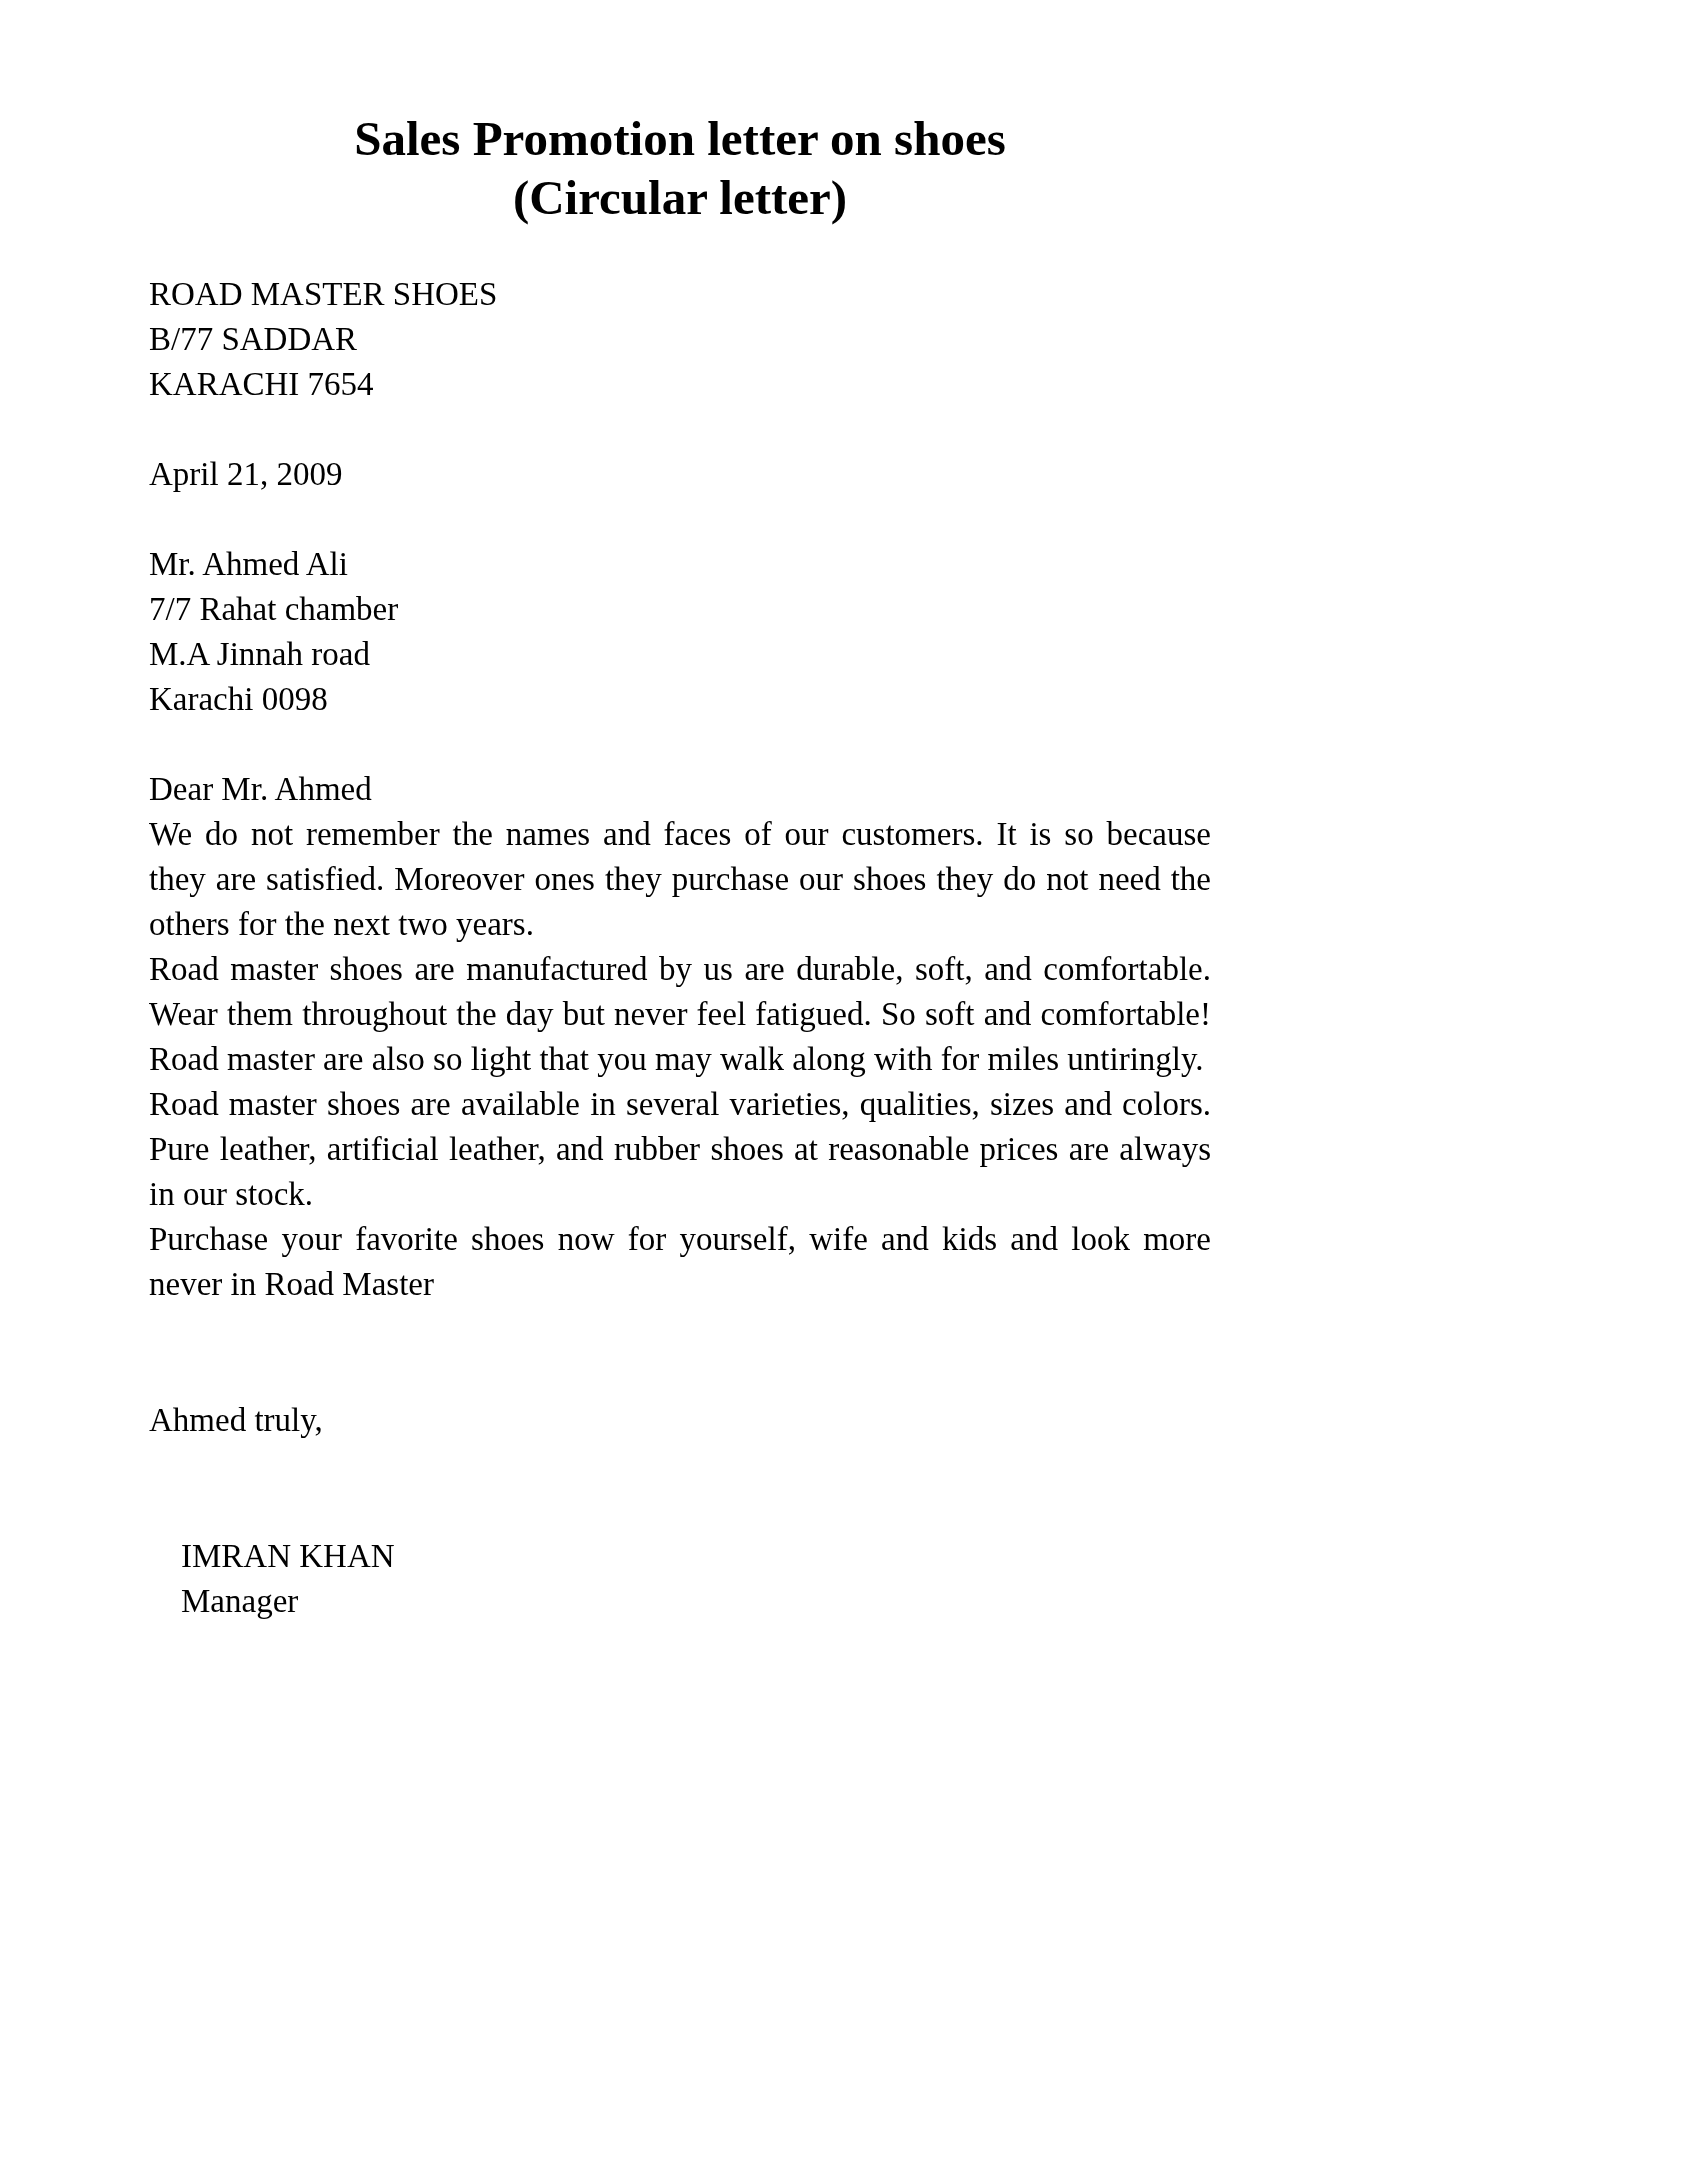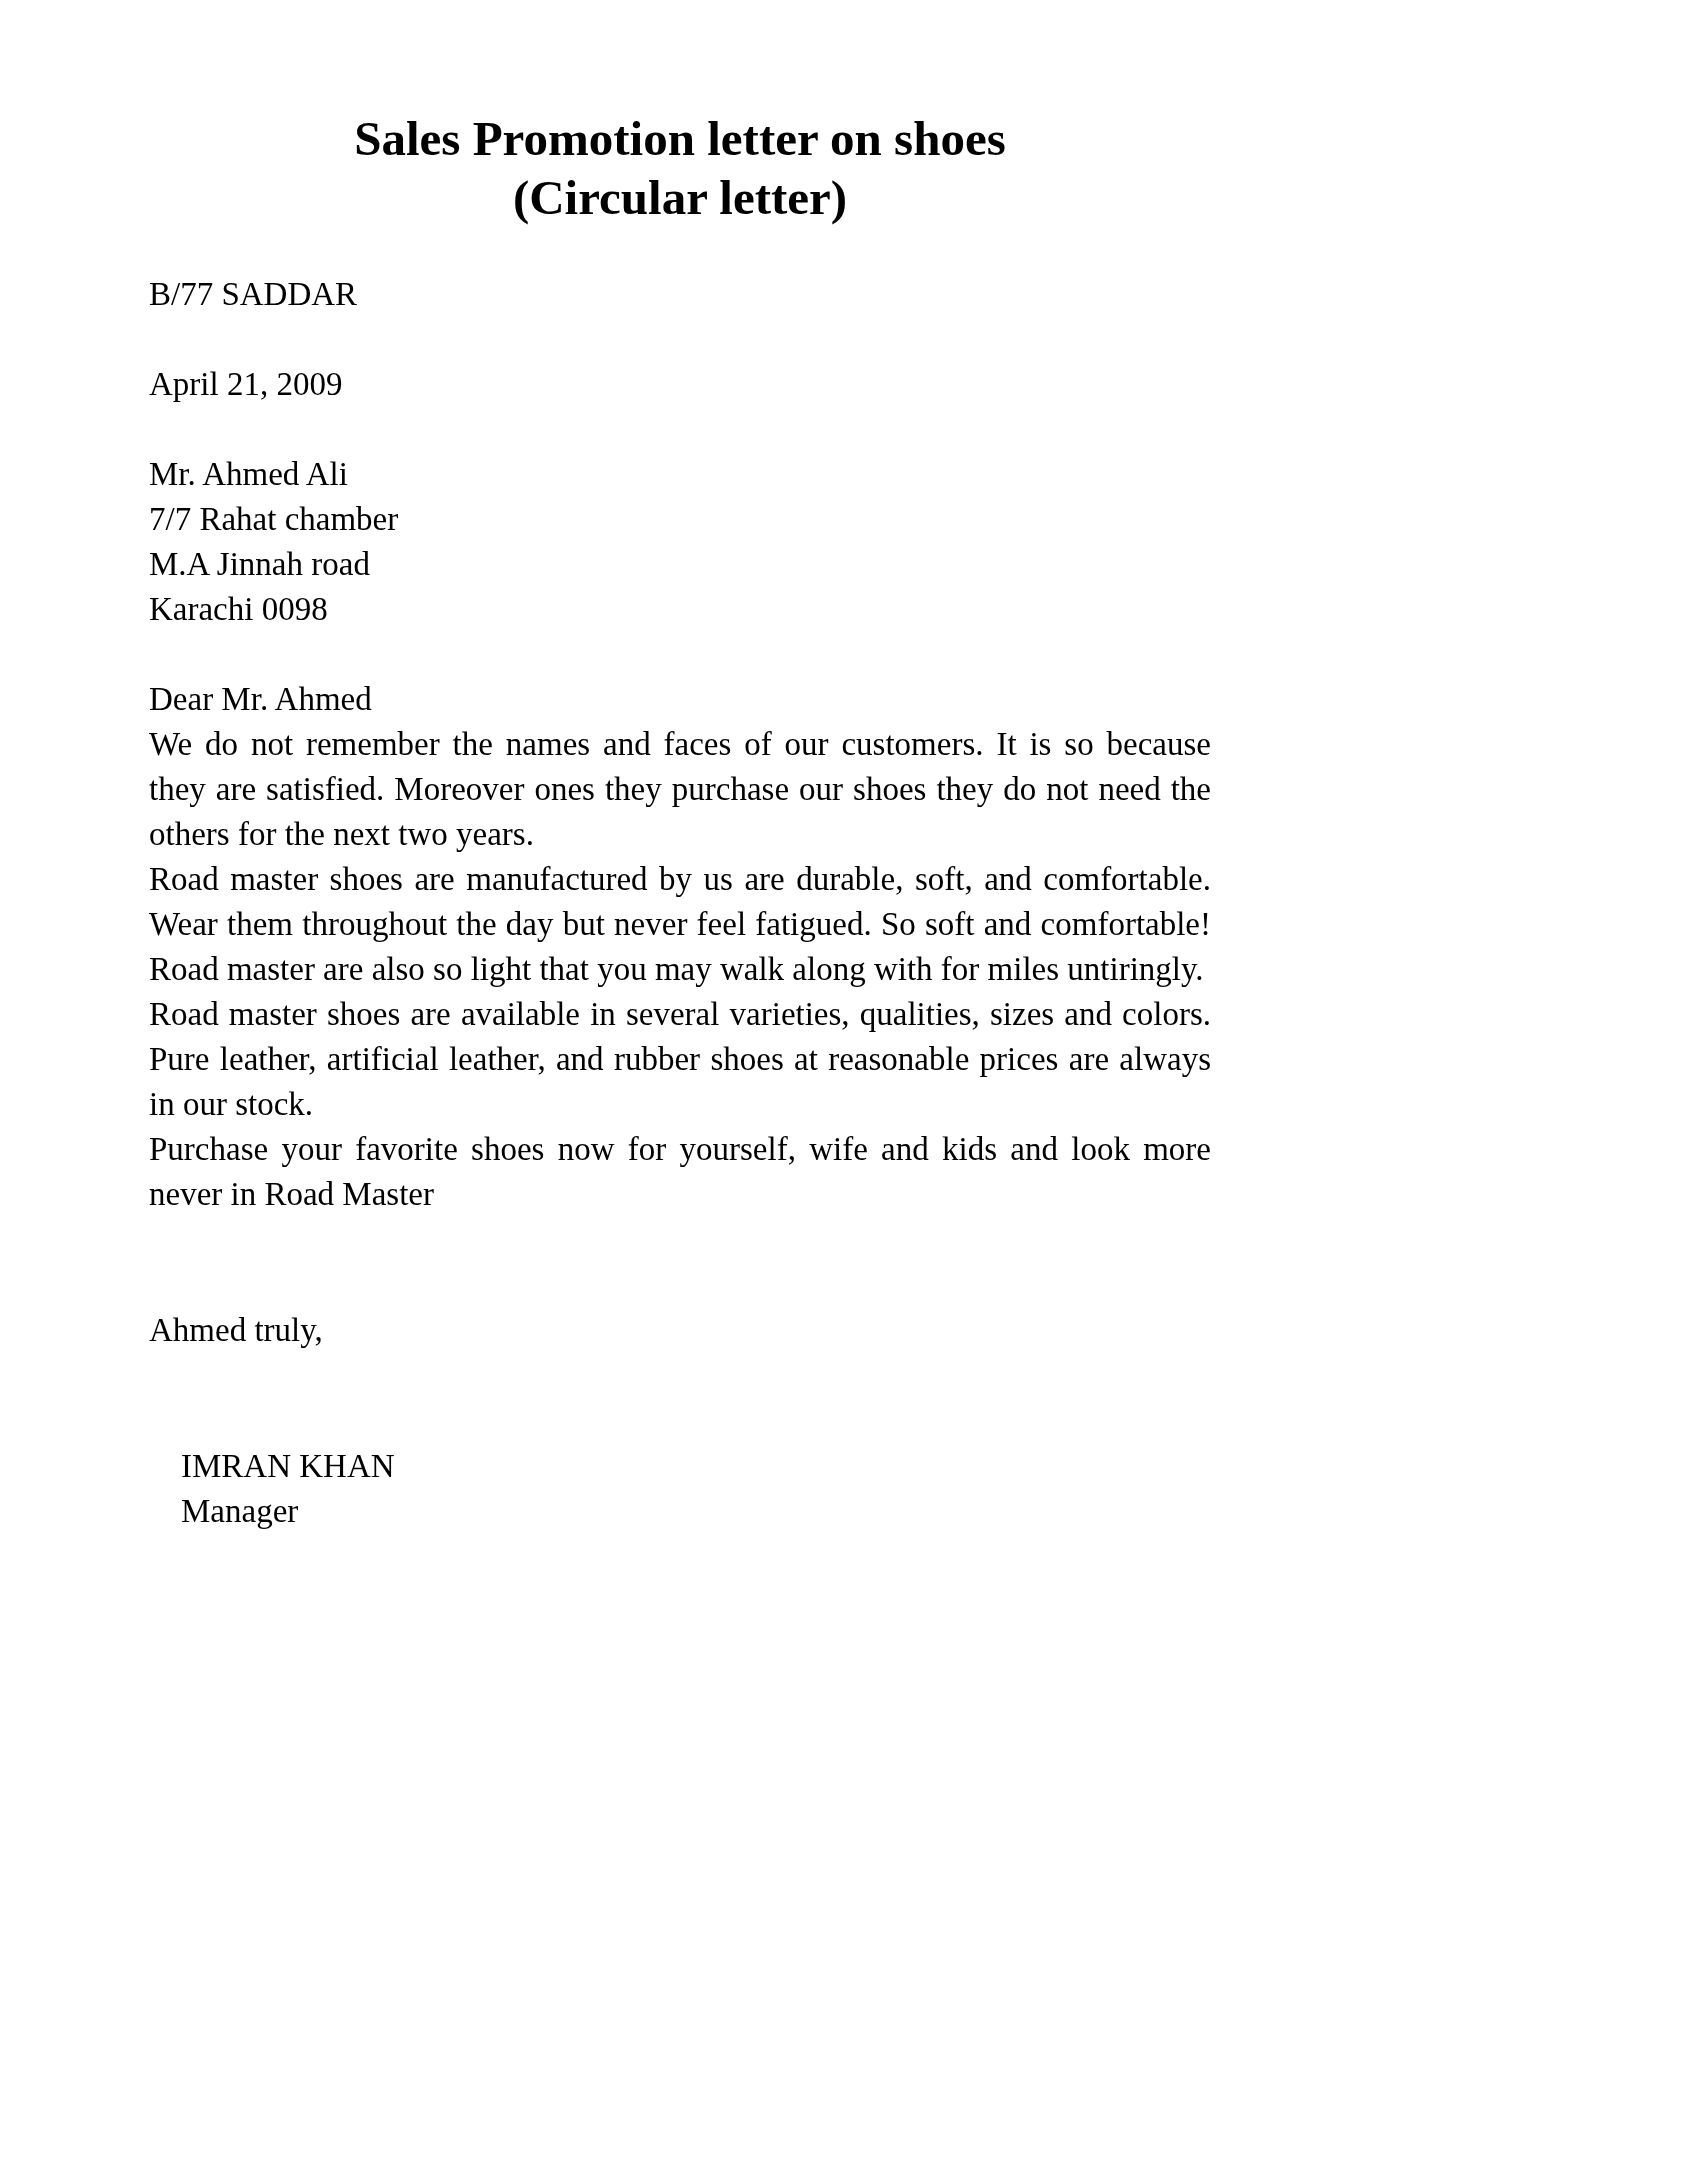--- a/index.html
+++ b/index.html
@@ -52,21 +52,23 @@
 <div class="page">
 
   <div class="title-block">
     <div>Sales Promotion letter on shoes</div>
     <div>(Circular letter)</div>
   </div>
 
   <div class="body-text">
 
     <div class="block">
+      <div>ROAD MASTER SHOES</div>
       <div>B/77 SADDAR</div>
+      <div>KARACHI 7654</div>
     </div>
 
     <div class="block">
       <div>April 21, 2009</div>
     </div>
 
     <div class="block">
       <div>Mr. Ahmed Ali</div>
       <div>7/7 Rahat chamber</div>
       <div>M.A Jinnah road</div>

